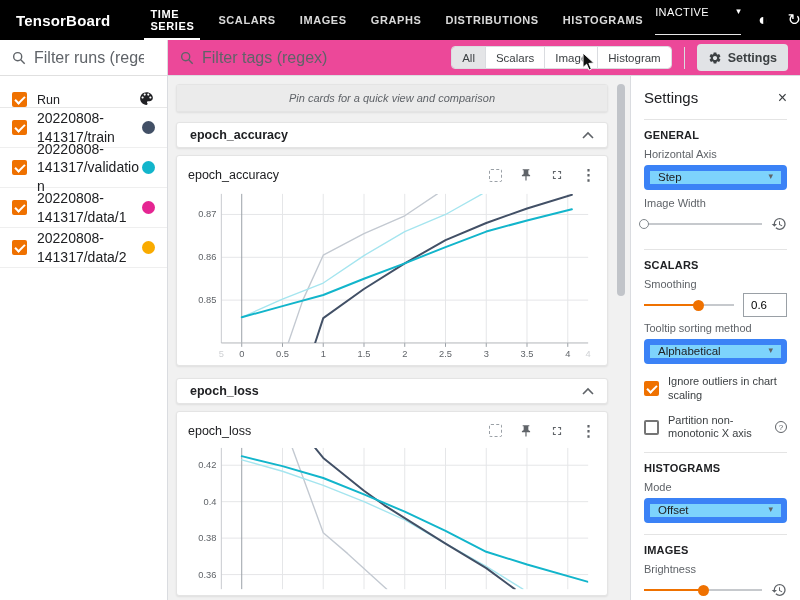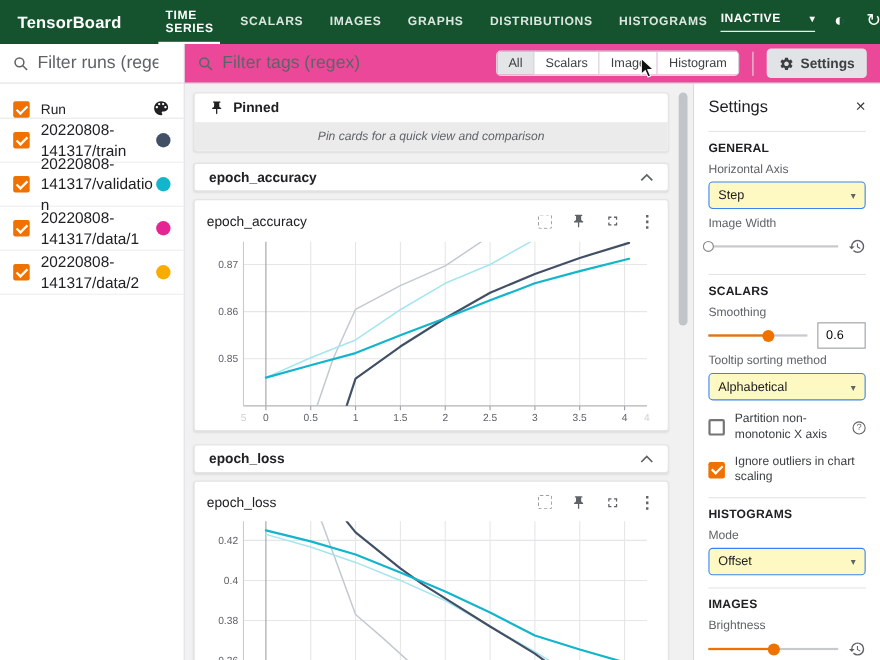--- a/index.html
+++ b/index.html
@@ -1,28 +1,28 @@
 <!DOCTYPE html>
 <html><head>
 <meta charset="utf-8">
 <style>
   *{margin:0;padding:0;box-sizing:border-box}
   html,body{width:800px;height:600px;overflow:hidden}
   body{font-family:"Liberation Sans",sans-serif;background:#fff;position:relative;color:#202124}
   
-  .navbar{height:40px;background:#14532d;display:flex;align-items:center;color:#fff}
+  .navbar{height:40px;background:#000000;display:flex;align-items:center;color:#fff}
   .brand{font-size:15px;font-weight:700;padding:0 28px 0 16px;letter-spacing:.2px}
   .nav-tabs{display:flex;height:40px;flex:1}
   .nav-tab{font-size:11px;font-weight:700;letter-spacing:.6px;color:rgba(255,255,255,.85);
     display:flex;align-items:center;padding:0 12px;cursor:pointer;position:relative}
   .nav-tab.active{color:#fff}
   .nav-tab.active::after{content:"";position:absolute;left:6px;right:6px;bottom:0;height:2px;background:#fff}
   .nav-right{display:flex;align-items:center;gap:13px;padding-right:14px}
   .status-select{display:flex;align-items:center;justify-content:space-between;width:86px;
-    border-bottom:1px solid rgba(255,255,255,.9);padding-bottom:5px;font-size:11px;font-weight:700;letter-spacing:.4px;cursor:pointer}
+    border-bottom:1px solid rgba(255,255,255,.9);padding-bottom:16px;font-size:11px;font-weight:400;letter-spacing:.4px;cursor:pointer}
   .caret{font-size:9px;line-height:1}
   .nav-icon{width:18px;height:18px;display:flex;align-items:center;justify-content:center;
     font-size:16px;line-height:1;cursor:pointer;color:#fff}
   
   .app-body{display:flex;height:560px}
   .sidebar{width:168px;border-right:1px solid #dadce0;background:#fff;flex-shrink:0}
   .main-col{width:632px;display:flex;flex-direction:column}
   
   .side-filter{height:36px;display:flex;align-items:center;gap:8px;padding:0 12px;border-bottom:1px solid #e0e0e0}
   .side-filter input,.toolbar input{border:none;outline:none;font-size:16px;color:#202124;width:110px;background:transparent}
@@ -64,22 +64,22 @@
   .chart-svg{width:100%;display:block}
   .scroll-thumb{position:absolute;right:5px;top:8px;width:8px;height:212px;background:#c1c4c9;border-radius:4px;cursor:pointer}
   
   .settings-panel{width:170px;background:#fff;border-left:1px solid #dadce0;padding:0 13px;overflow:hidden}
   .sp-head{height:43px;display:flex;align-items:center;justify-content:space-between}
   .sp-title{font-size:15px}
   .sp-close{font-size:16px;color:#3c4043;cursor:pointer;line-height:1}
   .sp-section{padding:9px 0 11px;border-top:1px solid #e4e4e4}
   .sp-h{font-size:11px;font-weight:700;letter-spacing:.2px;margin-bottom:7px}
   .sp-label{font-size:11px;color:#5f6368;margin:7px 0 5px}
-  .dropdown{height:25px;border:1px solid #3b82f6;border-radius:4px;display:flex;align-items:center;
-    justify-content:space-between;padding:0 8px;font-size:11.5px;cursor:pointer;background:#fef9c3}
+  .dropdown{height:25px;border:6px solid #3b82f6;border-radius:4px;display:flex;
+    justify-content:space-between;padding:0 8px;font-size:11.5px;cursor:pointer;background:#7dd3fc}
   .dd-caret{font-size:9px;color:#5f6368}
   .slider-row{display:flex;align-items:center;gap:9px;height:20px;margin:4px 0}
   .slider{position:relative;height:14px;flex:1;cursor:pointer;--p:0%}
   .slider::before{content:"";position:absolute;left:0;right:0;top:6px;height:2px;background:#c6c9cd}
   .sl-fill{position:absolute;left:0;top:6px;height:2px;background:#ef7100;width:var(--p)}
   .sl-knob{position:absolute;top:1.5px;left:calc(var(--p) - 5px);width:11px;height:11px;border-radius:50%;background:#ef7100}
   .slider.plain .sl-knob{background:#fff;border:1.5px solid #80868b;width:10px;height:10px;top:2px}
   .hist-icon{flex-shrink:0;cursor:pointer}
   .cbrow{display:flex;align-items:center;gap:9px;margin-top:11px}
   .cb-label{font-size:11px;color:#3c4043;line-height:1.25}
@@ -174,26 +174,20 @@
             <path d="M19.14 12.94c.04-.3.06-.61.06-.94 0-.32-.02-.64-.07-.94l2.03-1.58c.18-.14.23-.41.12-.61l-1.92-3.32c-.12-.22-.37-.29-.59-.22l-2.39.96c-.5-.38-1.03-.7-1.62-.94l-.36-2.54c-.04-.24-.24-.41-.48-.41h-3.84c-.24 0-.43.17-.47.41l-.36 2.54c-.59.24-1.13.57-1.62.94l-2.39-.96c-.22-.08-.47 0-.59.22L2.74 8.87c-.12.21-.08.47.12.61l2.03 1.58c-.05.3-.09.63-.09.94s.02.64.07.94l-2.03 1.58c-.18.14-.23.41-.12.61l1.92 3.32c.12.22.37.29.59.22l2.39-.96c.5.38 1.03.7 1.62.94l.36 2.54c.05.24.24.41.48.41h3.84c.24 0 .44-.17.47-.41l.36-2.54c.59-.24 1.13-.56 1.62-.94l2.39.96c.22.08.47 0 .59-.22l1.92-3.32c.12-.22.07-.47-.12-.61l-2.01-1.58zM12 15.6c-1.98 0-3.6-1.62-3.6-3.6s1.62-3.6 3.6-3.6 3.6 1.62 3.6 3.6-1.62 3.6-3.6 3.6z"></path>
           </svg>
         <span>Settings</span>
       </button>
     </div>
 
     <div class="content-row">
 
       <div class="cards">
         <div class="card">
-          <div class="pinned-head">
-            <svg width="14" height="14" viewBox="0 0 24 24" fill="#202124">
-                <path d="M16 9V4h1c.55 0 1-.45 1-1s-.45-1-1-1H7c-.55 0-1 .45-1 1s.45 1 1 1h1v5c0 1.66-1.34 3-3 3v2h5.97v7l1 1 1-1v-7H19v-2c-1.66 0-3-1.34-3-3z"></path>
-              </svg>
-            <span>Pinned</span>
-          </div>
           <div class="pinned-hint">Pin cards for a quick view and comparison</div>
         </div>
 
         <div class="card section-head">
           <span>epoch_accuracy</span>
           <svg width="12" height="8" viewBox="0 0 12 8" fill="none" stroke="#5f6368" stroke-width="1.6">
               <polyline points="1,7 6,2 11,7"></polyline>
             </svg>
         </div>
 
@@ -365,27 +359,27 @@
                 <div class="sl-knob"></div>
               </div>
             <input class="valbox" value="0.6" style="">
           </div>
           <div class="sp-label">Tooltip sorting method</div>
           <div class="dropdown">
             <span>Alphabetical</span>
             <span class="dd-caret">▾</span>
           </div>
           <div class="cbrow">
+            <span class="cb"></span>
+            <span class="cb-label">Ignore outliers in chart scaling</span>
+          </div>
+          <div class="cbrow">
             <span class="cb un"></span>
             <span class="cb-label">Partition non-monotonic X axis</span>
             <span class="qmark">?</span>
-          </div>
-          <div class="cbrow">
-            <span class="cb"></span>
-            <span class="cb-label">Ignore outliers in chart scaling</span>
           </div>
         </div>
 
         <div class="sp-section">
           <div class="sp-h">HISTOGRAMS</div>
           <div class="sp-label">Mode</div>
           <div class="dropdown">
             <span>Offset</span>
             <span class="dd-caret">▾</span>
           </div>

